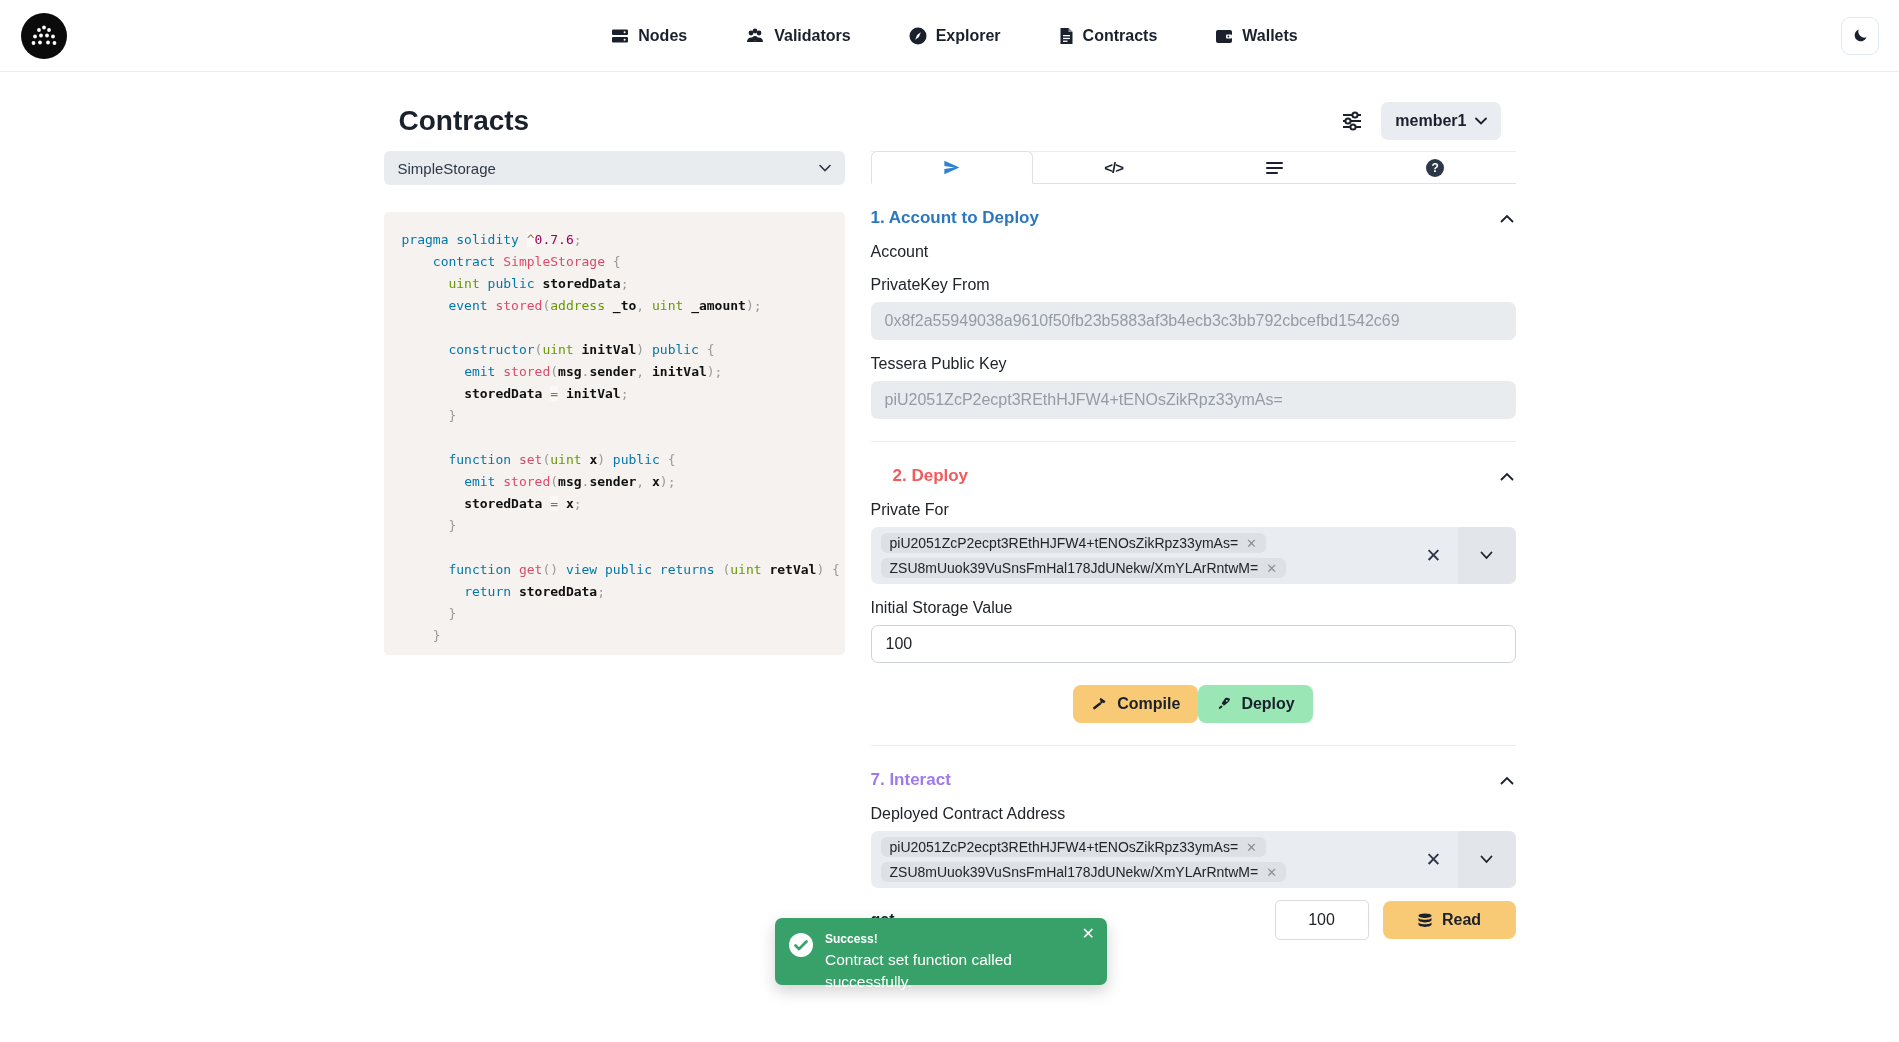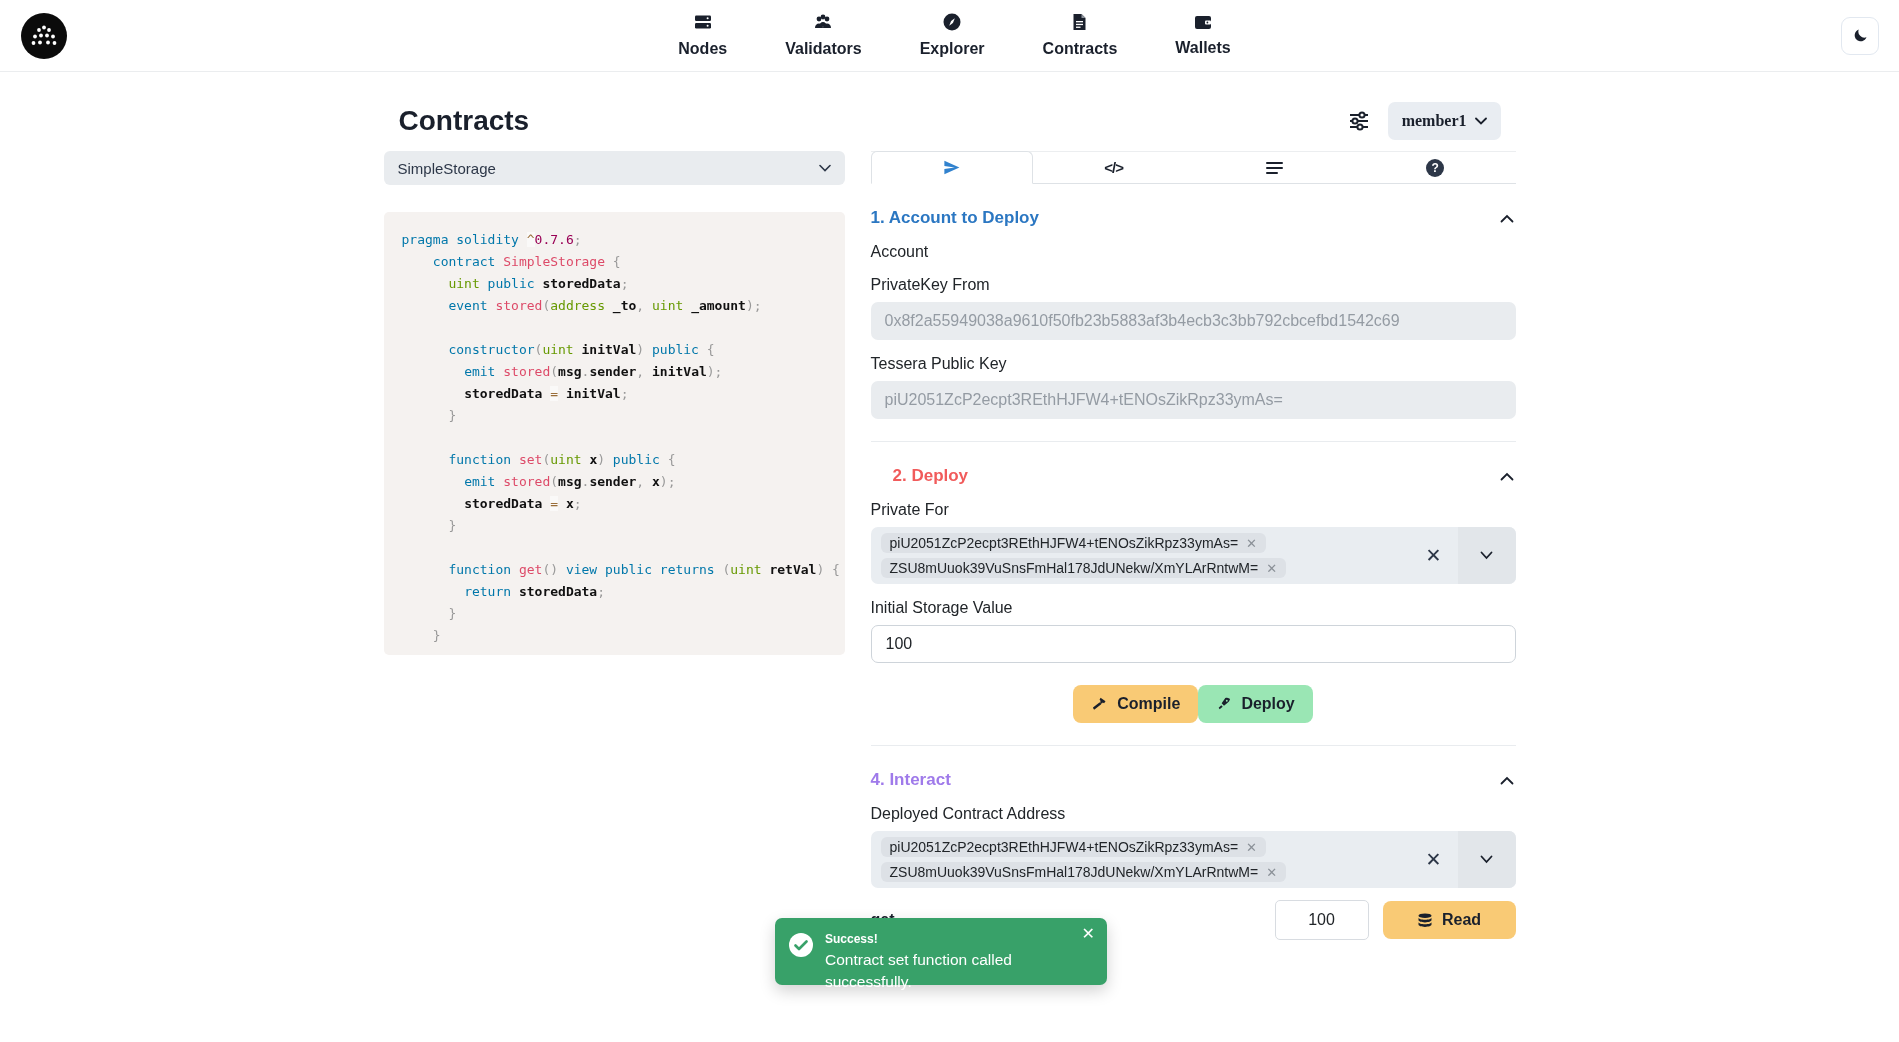--- a/index.html
+++ b/index.html
@@ -2,29 +2,29 @@
 <html><head>
 <meta charset="utf-8">
 <style>
   * { margin:0; padding:0; box-sizing:border-box; }
   html,body { width:1899px; height:1042px; background:#ffffff; font-family:"Liberation Sans", sans-serif; color:#212529; overflow:hidden; }
 
   
   .navbar { height:72px; display:flex; align-items:center; padding:0 20px; border-bottom:1px solid #ebedef; background:#fff; }
   .brand { width:48px; height:48px; flex:0 0 auto; }
   .nav-center { flex:1; display:flex; justify-content:center; align-items:center; gap:58px; }
-  .nav-item { display:flex; align-items:center; gap:9px; font-size:16px; font-weight:700; color:#1a202c; cursor:pointer;flex-direction:column; }
+  .nav-item { display:flex; align-items:center; gap:9px; font-size:16px; font-weight:700; color:#1a202c; cursor:pointer; }
   .nav-item svg { display:block; }
   .mode-btn { width:38px; height:38px; border:1px solid #e2e8f0; border-radius:9px; background:#fff; display:flex; align-items:center; justify-content:center; cursor:pointer; }
 
   
   .container { width:1132px; margin:0 auto; }
   .page-head { display:flex; justify-content:space-between; align-items:center; padding:0 15px; margin-top:30px; }
   .page-title { font-size:28px; font-weight:700; color:#1a202c; }
-  .head-controls { display:flex; align-items:center; gap:18px;font-family:Liberation Serif, serif; }
+  .head-controls { display:flex; align-items:center; gap:18px; }
   .member-btn { background:#e9edf2; border:none; border-radius:7px; height:38px; padding:0 14px; font-size:16px; font-weight:600; color:#1a202c; display:flex; align-items:center; gap:8px; cursor:pointer; font-family:inherit; }
 
   .columns { display:flex; gap:26px; margin-top:11px; align-items:flex-start; }
   .left-col { width:461px; flex:0 0 auto; }
   .right-col { flex:1; }
 
   
   .contract-select { width:100%; height:34px; background:#e9ecef; border-radius:6px; display:flex; align-items:center; justify-content:space-between; padding:0 14px; font-size:15px; color:#2d3748; cursor:pointer; }
   .code-card { margin-top:27px; background:#f5f2f0; border-radius:5px; padding:17px 18px; font-family:"DejaVu Sans Mono", monospace; font-size:13px; line-height:22px; color:#1c1c1c; height:443px; overflow:hidden; }
   .cl { white-space:pre; }
@@ -301,21 +301,21 @@
               <circle cx="16.2" cy="7.2" r="1.4" fill="#9ae6b4"></circle>
             </svg>
             <span>Deploy</span>
           </button>
         </div>
         <hr class="divider">
       </div>
 
       <div class="sec3">
         <div class="sec-head">
-          <div class="sec-title">4. Interact</div>
+          <div class="sec-title">7. Interact</div>
           <button class="collapse-btn">
             <svg width="14" height="9" viewBox="0 0 14 9">
               <path d="M1.5 7.5 L7 2 L12.5 7.5" stroke="#1a202c" stroke-width="1.8" fill="none" stroke-linecap="round"></path>
             </svg>
           </button>
         </div>
         <div class="lbl">Deployed Contract Address</div>
         <div class="ms" style="margin-top:8px;">
           <div class="ms-tags">
             <span class="ms-tag">

